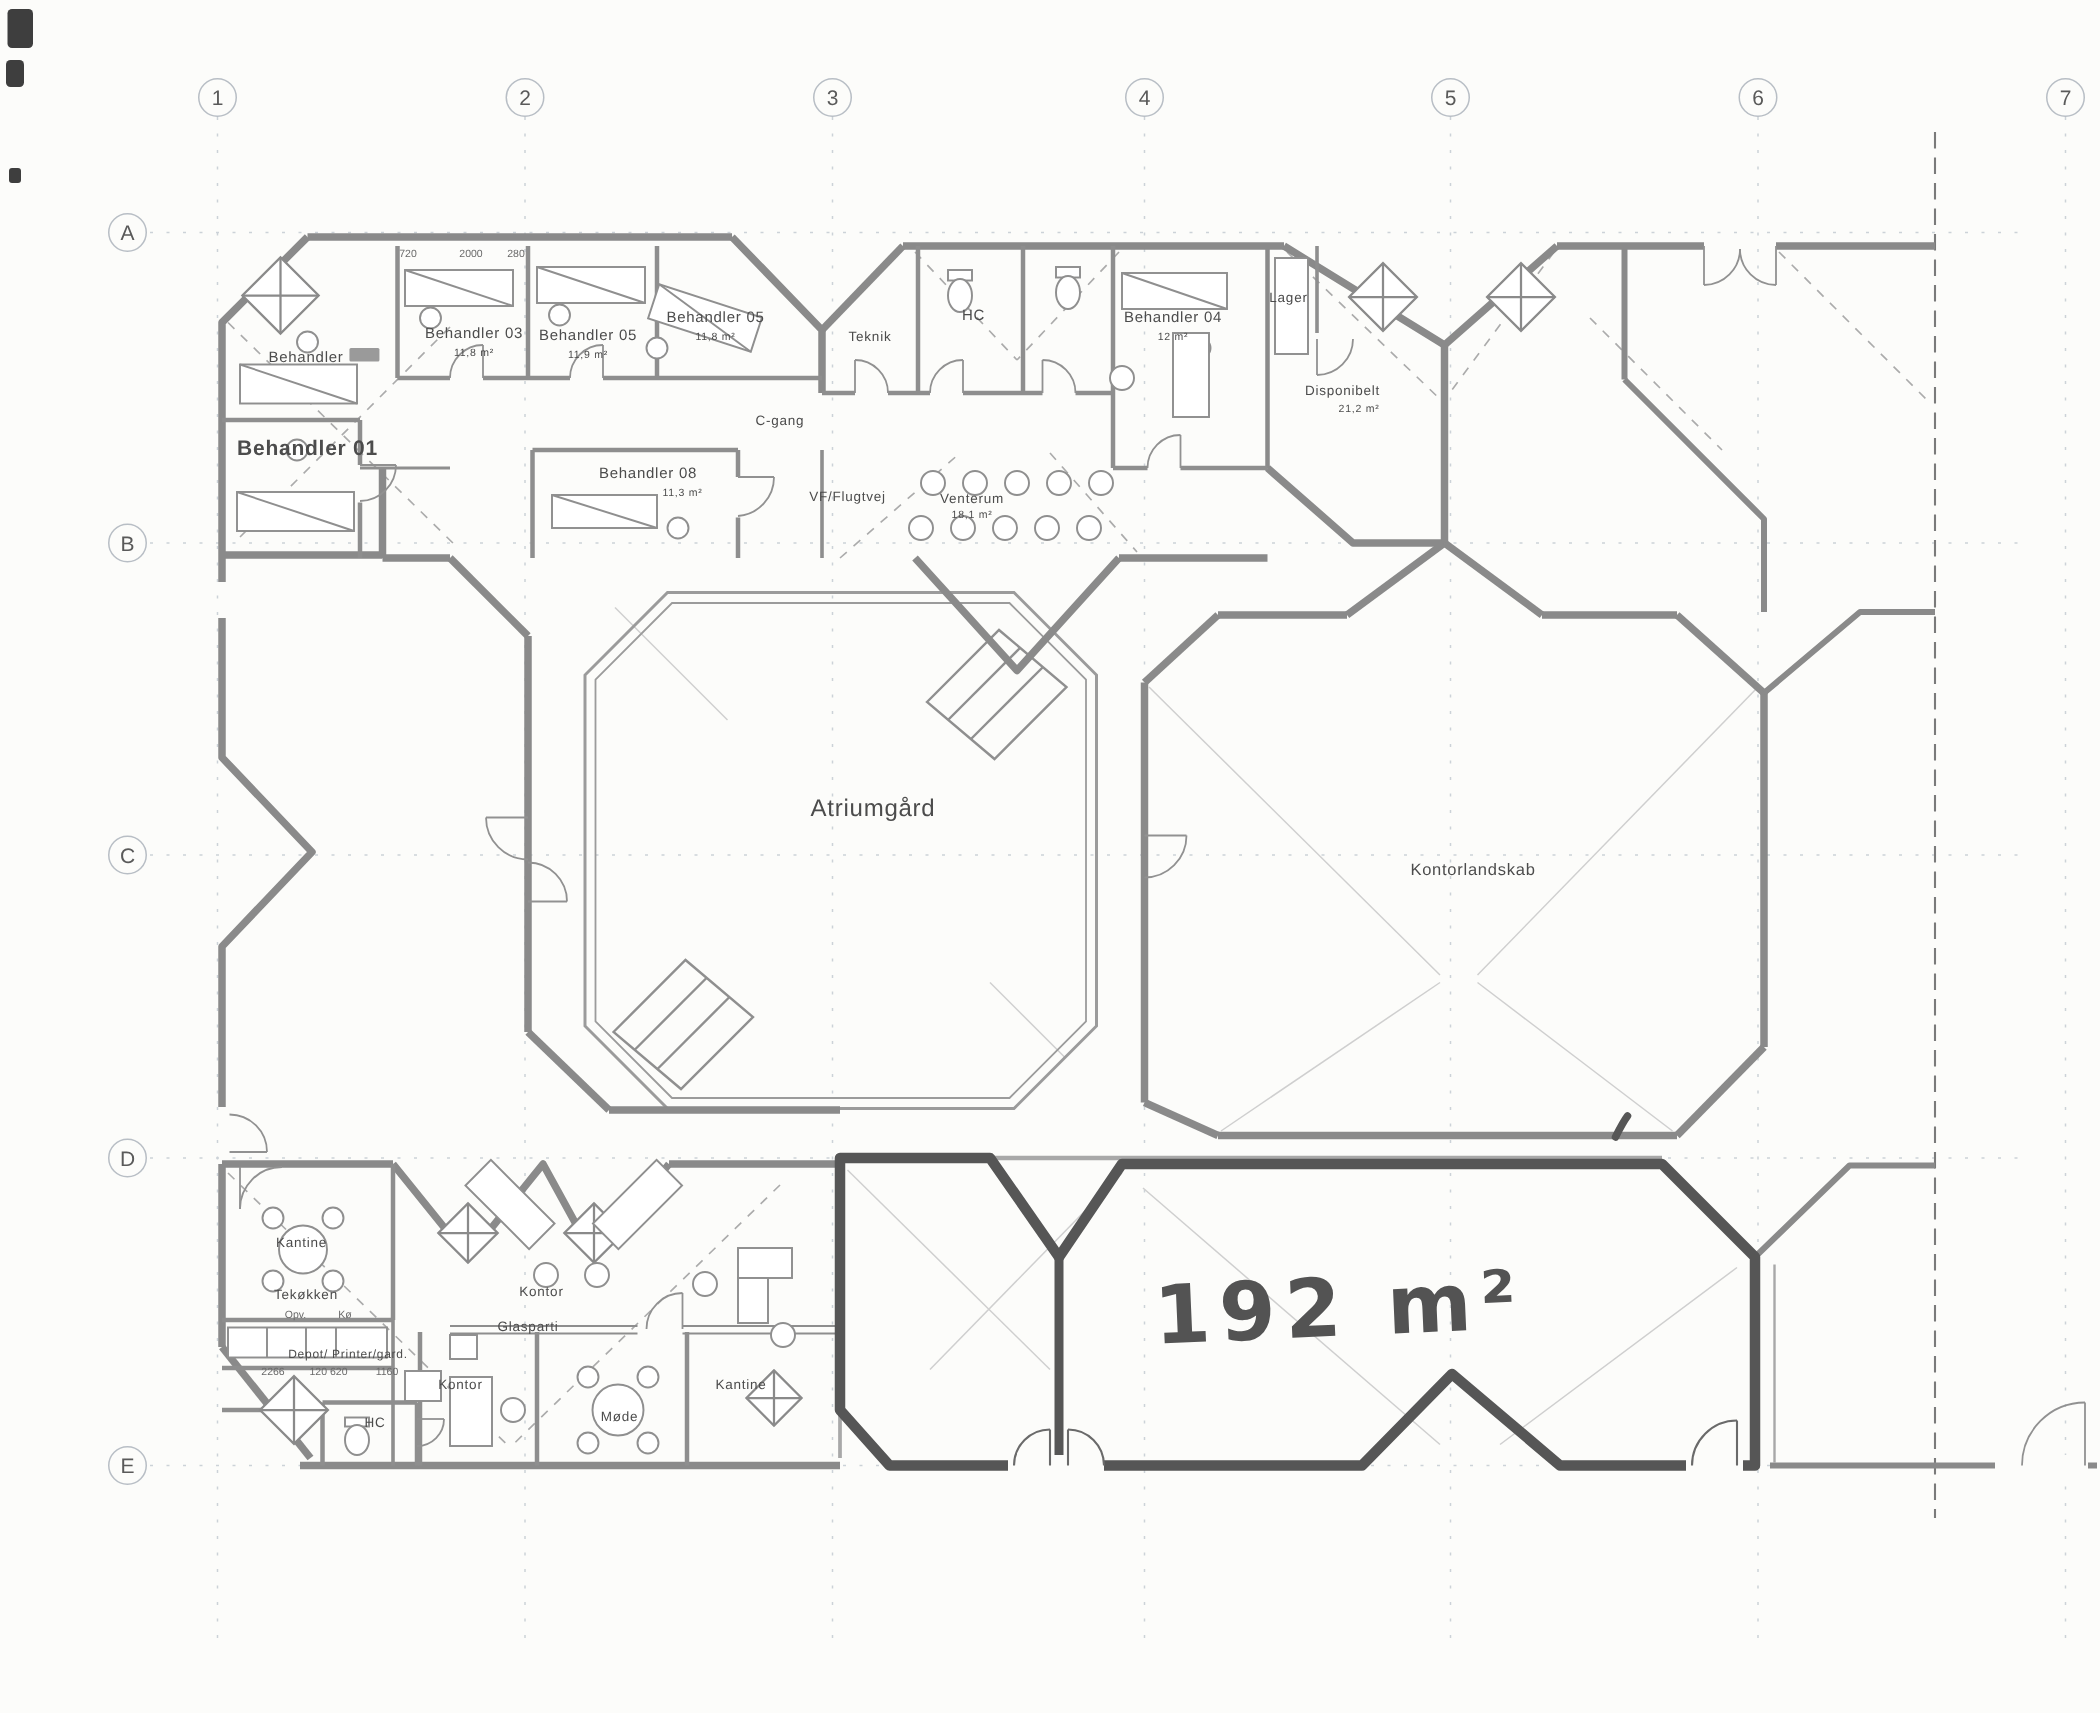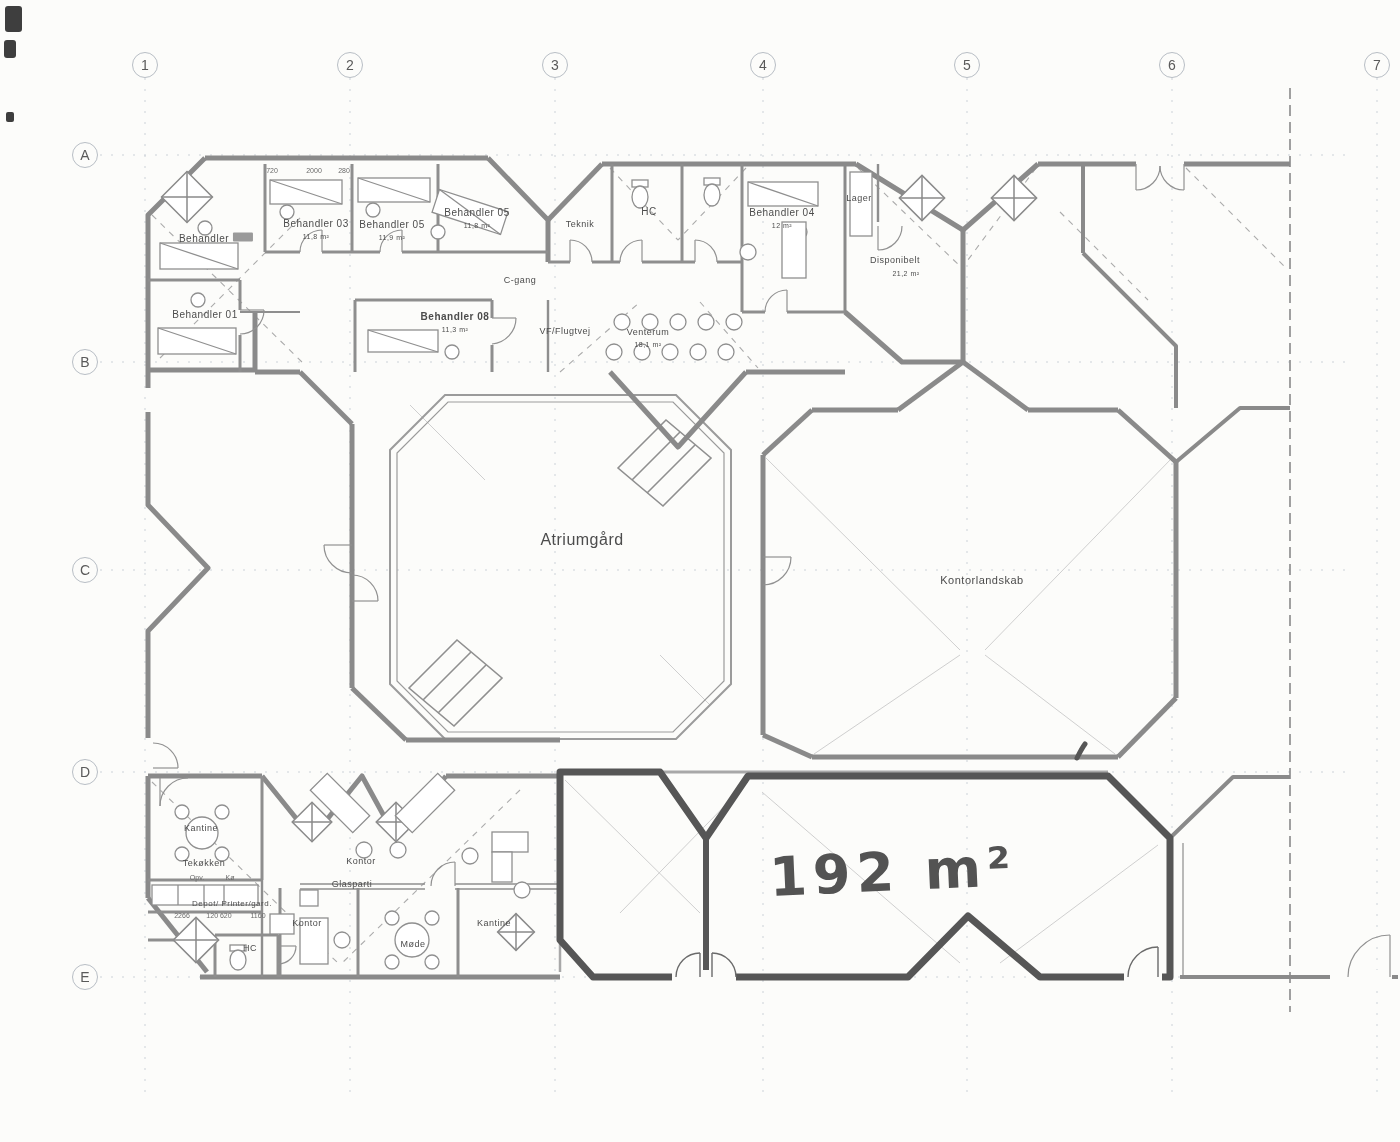--- a/index.html
+++ b/index.html
@@ -425,36 +425,36 @@
       <div class="grid-bubble" style="left: 1172px; top: 65px;">6</div>
       <div class="grid-bubble" style="left: 1377px; top: 65px;">7</div>
       <div class="grid-bubble" style="left: 85px; top: 155px;">A</div>
       <div class="grid-bubble" style="left: 85px; top: 362px;">B</div>
       <div class="grid-bubble" style="left: 85px; top: 570px;">C</div>
       <div class="grid-bubble" style="left: 85px; top: 772px;">D</div>
       <div class="grid-bubble" style="left: 85px; top: 977px;">E</div>
     </div>
 <div id="labels-layer">
       <div class="room-label" style="left: 216px; top: 238px; font-size: 10px;">Behandler<span class="smudge"></span></div>
-      <div class="room-label" style="left: 205px; top: 314px; font-size: 10px;">Behandler 01</div>
+      <div class="room-label" style="left: 205px; top: 298px; font-size: 14px; font-weight: bold;">Behandler 01</div>
       <div class="room-label" style="left: 316px; top: 223px; font-size: 10px;">Behandler 03</div>
       <div class="room-label" style="left: 316px; top: 236px; font-size: 7px;">11,8 m²</div>
       <div class="room-label" style="left: 392px; top: 224px; font-size: 10px;">Behandler 05</div>
       <div class="room-label" style="left: 392px; top: 237px; font-size: 7px;">11,9 m²</div>
       <div class="room-label" style="left: 477px; top: 212px; font-size: 10px;">Behandler 05</div>
       <div class="room-label" style="left: 477px; top: 225px; font-size: 7px;">11,8 m²</div>
       <div class="room-label" style="left: 580px; top: 224px; font-size: 9px;">Teknik</div>
       <div class="room-label" style="left: 649px; top: 211px; font-size: 10px;">HC</div>
       <div class="room-label" style="left: 782px; top: 212px; font-size: 10px;">Behandler 04</div>
       <div class="room-label" style="left: 782px; top: 225px; font-size: 7px;">12 m²</div>
       <div class="room-label" style="left: 836px; top: 198px; font-size: 9px; margin-left: 23px;">Lager</div>
       <div class="room-label" style="left: 895px; top: 260px; font-size: 9px;">Disponibelt</div>
       <div class="room-label" style="left: 906px; top: 273px; font-size: 7px;">21,2 m²</div>
       <div class="room-label" style="left: 520px; top: 280px; font-size: 9px;">C-gang</div>
-      <div class="room-label" style="left: 455px; top: 316px; font-size: 10px; font-weight: bold;">Behandler 08</div>
+      <div class="room-label" style="left: 432px; top: 316px; font-size: 10px;">Behandler 08</div>
       <div class="room-label" style="left: 455px; top: 329px; font-size: 7px;">11,3 m²</div>
       <div class="room-label" style="left: 565px; top: 331px; font-size: 9px;">VF/Flugtvej</div>
       <div class="room-label" style="left: 648px; top: 332px; font-size: 9px; text-align: center;">Venterum</div>
       <div class="room-label" style="left: 648px; top: 344px; font-size: 7px;">18,1 m²</div>
       <div class="room-label" style="left: 582px; top: 540px; font-size: 16px;">Atriumgård</div>
       <div class="room-label" style="left: 982px; top: 580px; font-size: 11px;">Kontorlandskab</div>
       <div class="room-label" style="left: 201px; top: 828px; font-size: 9px;">Kantine</div>
       <div class="room-label" style="left: 204px; top: 863px; font-size: 9px;">Tekøkken</div>
       <div class="room-label" style="left: 361px; top: 861px; font-size: 9px;">Kontor</div>
       <div class="room-label" style="left: 352px; top: 884px; font-size: 9px;">Glasparti</div>

